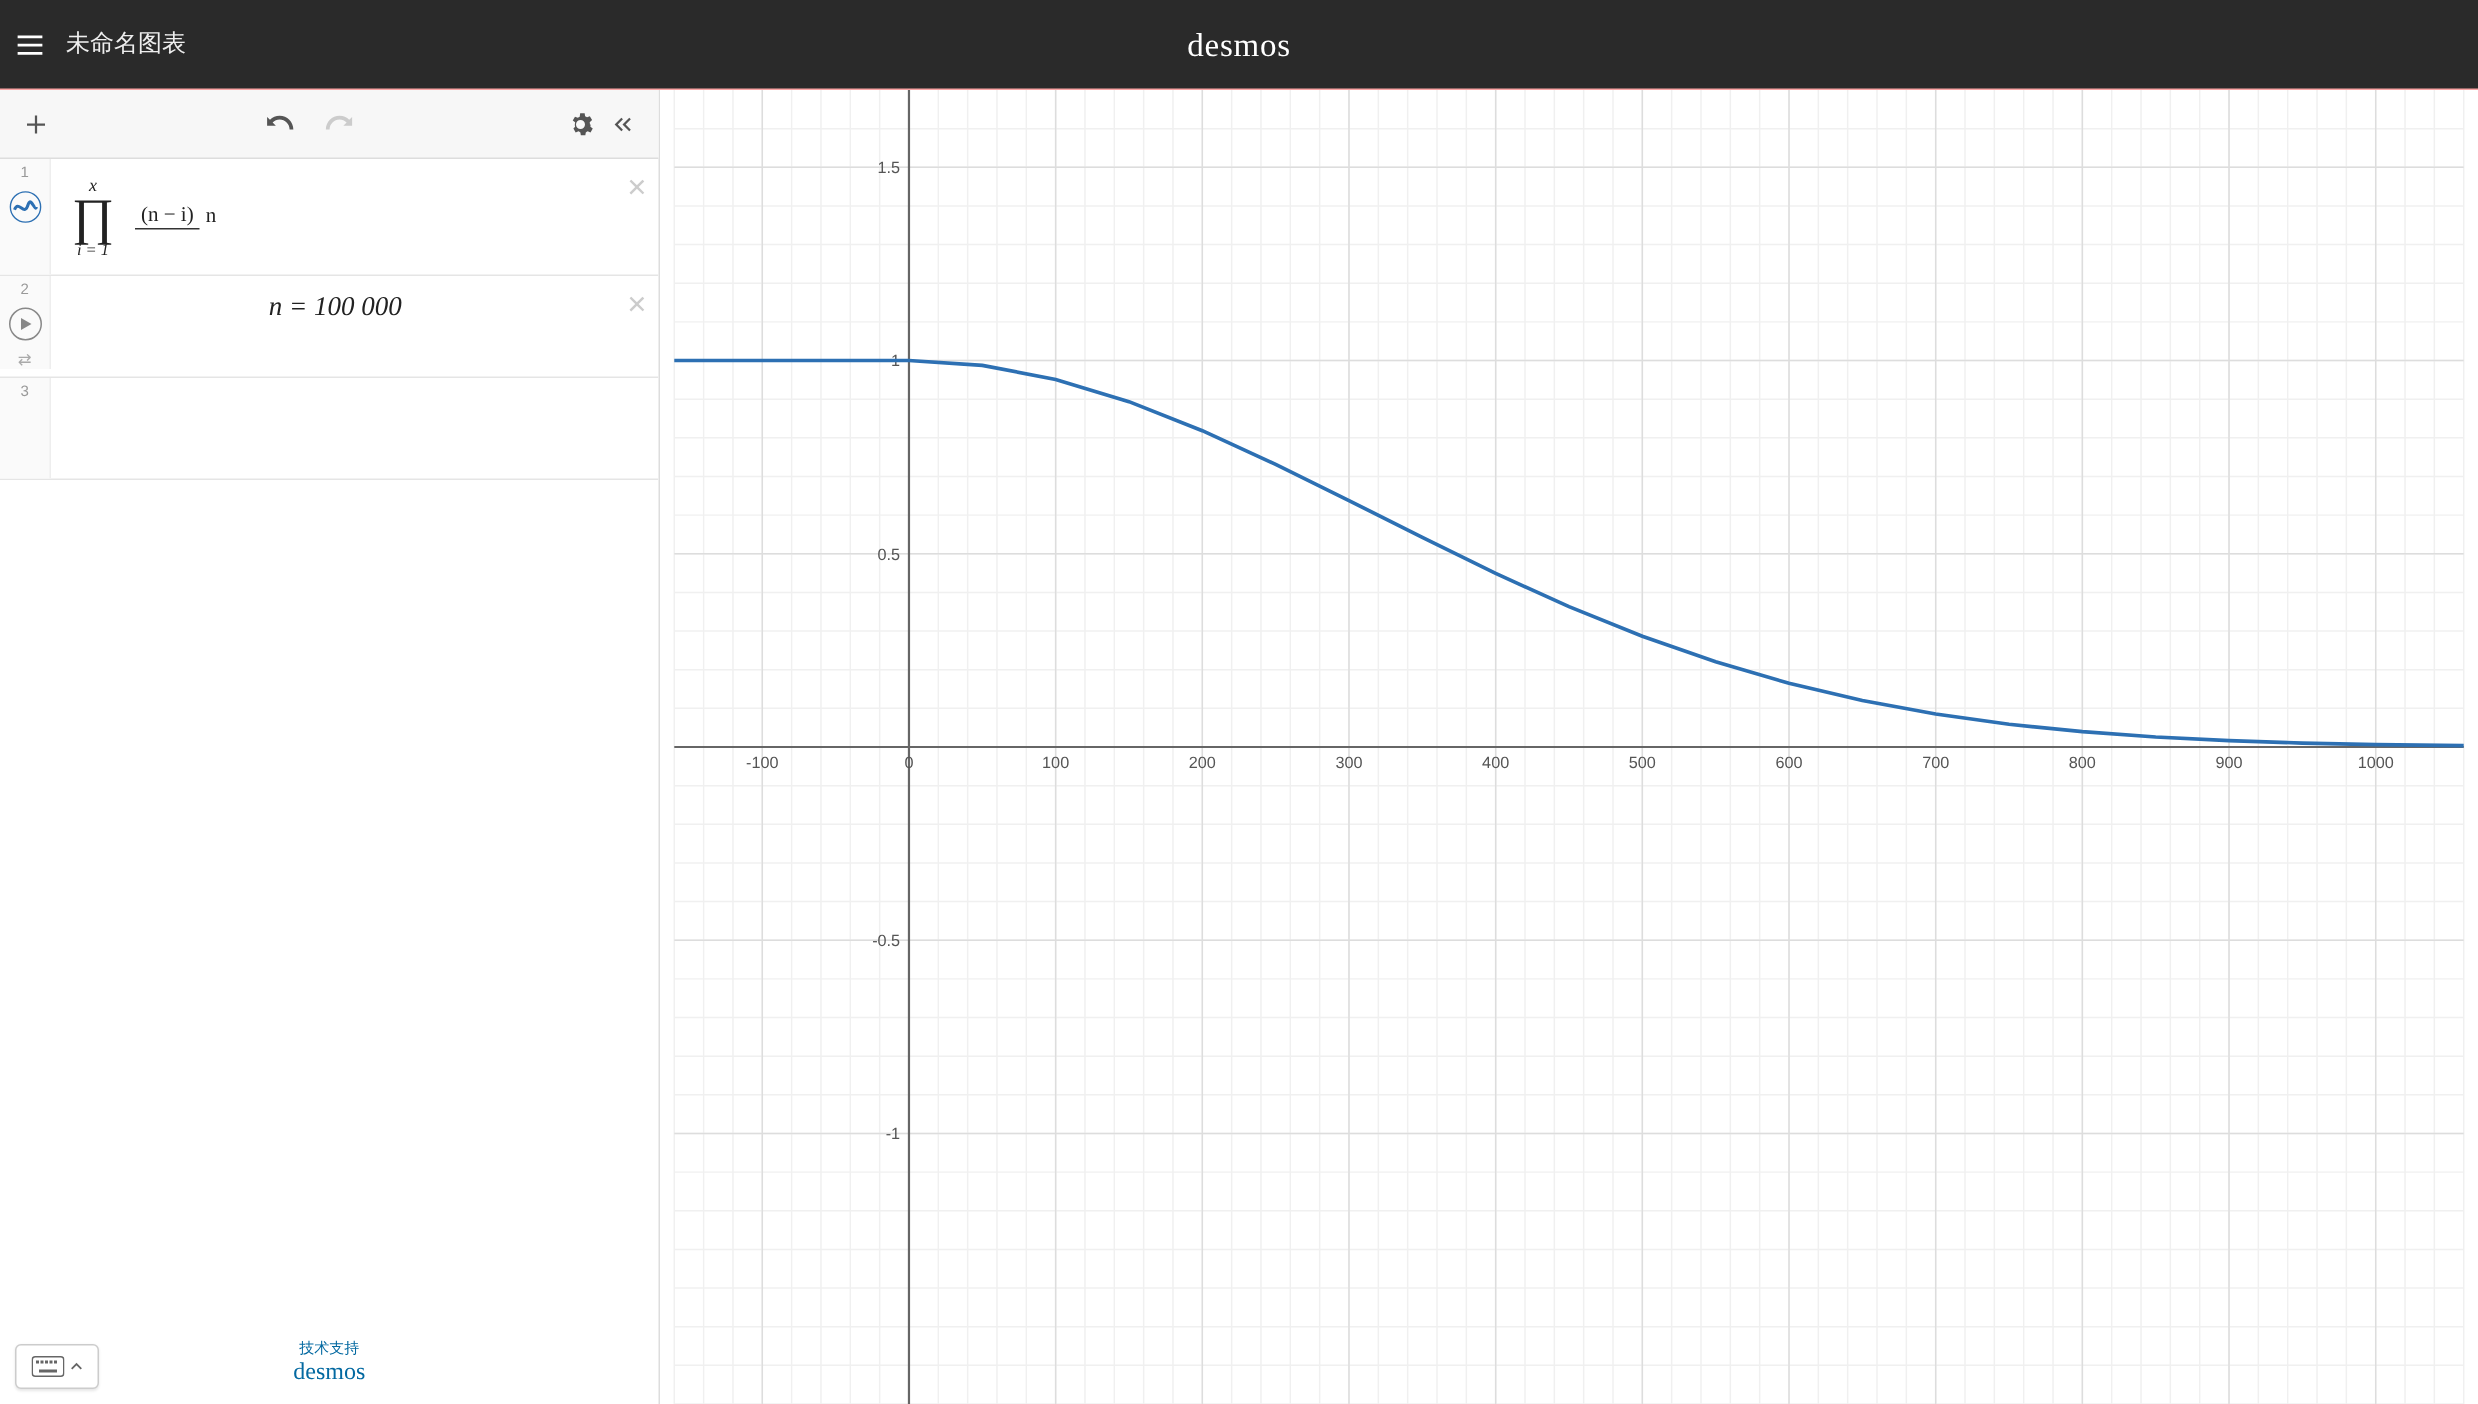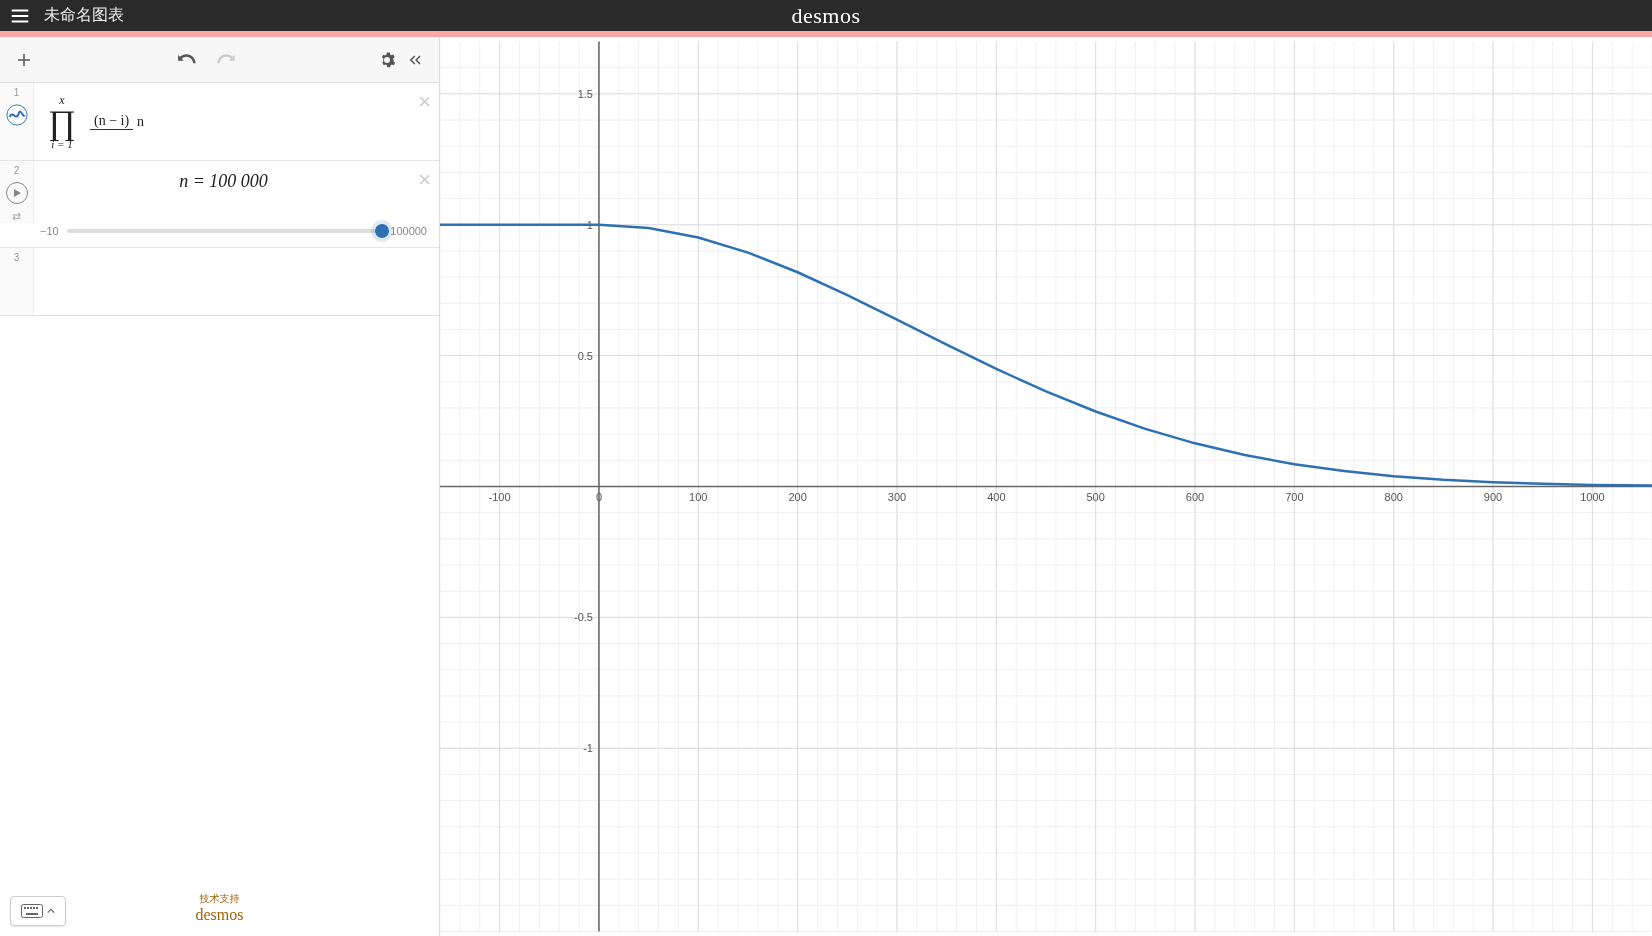--- a/index.html
+++ b/index.html
@@ -1,22 +1,22 @@
 <!DOCTYPE html>
 <html><head>
 <meta charset="utf-8">
 <style>
 * { box-sizing: border-box; margin: 0; padding: 0; }
 html, body { width: 100%; height: 100%; font-family: Arial, sans-serif; overflow: hidden; }
 body { display: flex; flex-direction: column; }
 
 .header {
-  background: #2a2a2a; color: #fff; height: 37px;
+  background: #2a2a2a; color: #fff; height: 60px;
   display: flex; align-items: center; position: relative;
-  border-bottom: 6px solid #fca5a5;
+  border-bottom: 1px solid #fca5a5;
 }
 .menu-btn { width: 40px; height: 46px; display:flex; align-items:center; justify-content:center; cursor:pointer; }
 .menu-btn svg { width: 22px; height: 22px; }
 .title { font-size: 16px; color: #eee; margin-left: 4px; }
 .brand { position:absolute; left:50%; transform:translateX(-50%); font-family: Georgia, serif; font-size: 22px; letter-spacing: 0.5px; }
 
 .main { flex:1; display:flex; min-height:0; }
 
 .sidebar { width: 440px; background:#fff; border-right:1px solid #ddd; display:flex; flex-direction:column; position:relative; }
 .toolbar { height: 46px; background:#f7f7f7; border-bottom:1px solid #ddd; display:flex; align-items:center; padding:0 10px; position:relative; }
@@ -39,21 +39,21 @@
 
 .expr-empty { height:40px; }
 .expr-empty .expr-gutter { padding-top:4px; }
 
 .keyboard-btn {
   position:absolute; bottom:10px; left:10px; width:56px; height:30px;
   background:#fff; border:1px solid #ccc; border-radius:4px;
   display:flex; align-items:center; justify-content:center; gap:4px; cursor:pointer;
   box-shadow: 0 1px 2px rgba(0,0,0,0.1);
 }
-.powered { position:absolute; bottom:12px; left:50%; transform:translateX(-50%); text-align:center; color:#a16207; }
+.powered { position:absolute; bottom:12px; left:50%; transform:translateX(-50%); text-align:center; color:#0369a1; }
 .powered .small { font-size:10px; }
 .powered .logo { font-family: Georgia, serif; font-size:16px; }
 
 .graph { flex:1; position:relative; background:#fff; }
 .graph svg { width:100%; height:100%; display:block; }
 
 .formula { display:flex; align-items:center; gap:6px; }
 .prod-sym { font-size:34px; line-height:1; }
 .prod-wrap { display:flex; flex-direction:column; align-items:center; font-style:italic; }
 .prod-top { font-size:12px; margin-bottom:-2px; }
@@ -147,27 +147,20 @@
               <svg width="10" height="10" viewBox="0 0 10 10">
                   <path fill="#888" d="M2 1l7 4-7 4z"></path>
                 </svg>
             </span>
             <span style="font-size:11px; color:#aaa;">⇄</span>
           </div>
           <div class="expr-body" style="padding-bottom:4px;text-align:center;">
             <span style="font-style:italic;">n = 100 000</span>
           </div>
           <div class="expr-close">×</div>
-        </div>
-        <div class="slider-row" style="padding-left:40px;">
-          <span>−10</span>
-          <div class="slider-track">
-            <div class="slider-thumb"></div>
-          </div>
-          <span>100000</span>
         </div>
       </div>
 
       <div class="expr expr-empty">
         <div class="expr-gutter">
           <span class="expr-num">3</span>
         </div>
         <div class="expr-body"></div>
       </div>
 

